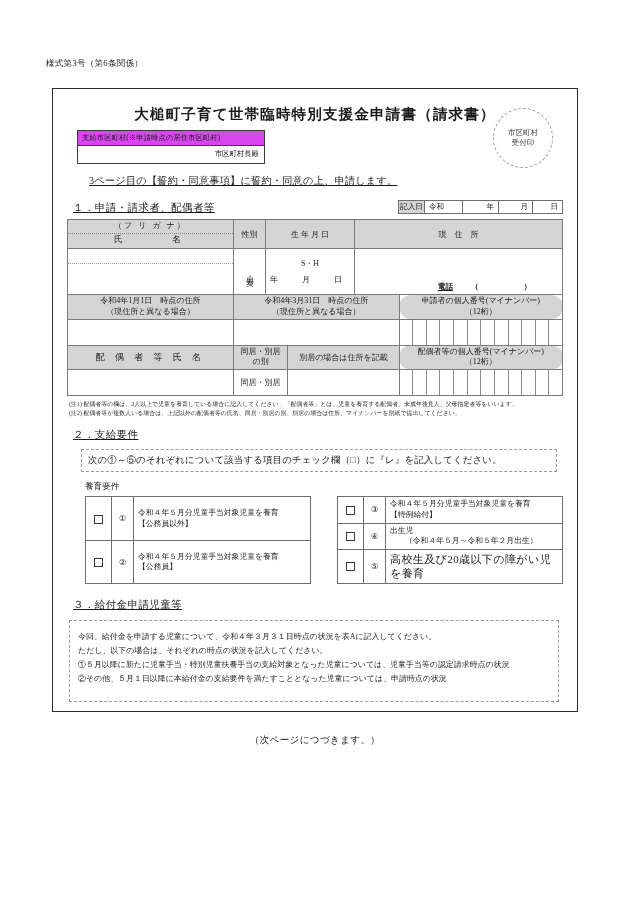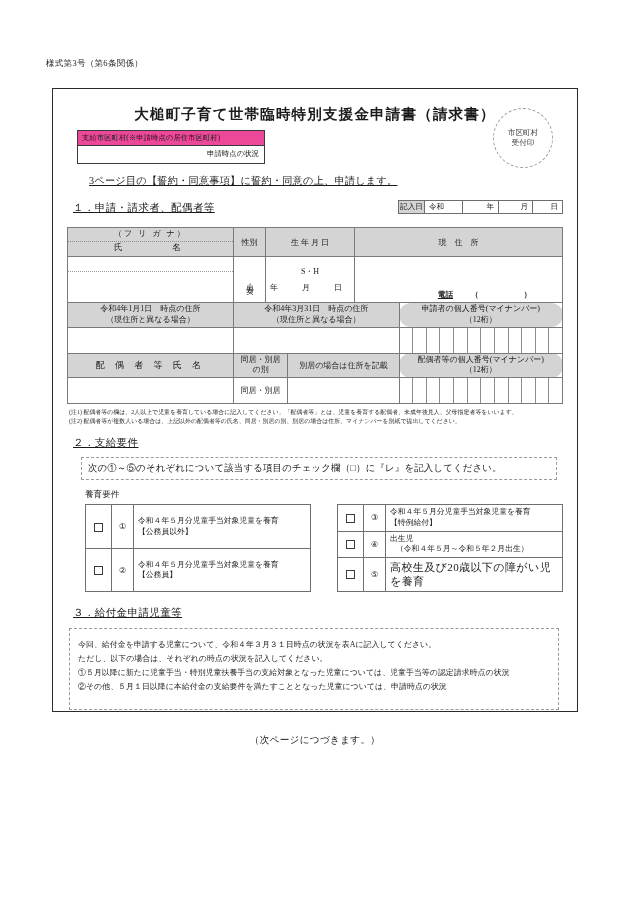--- a/index.html
+++ b/index.html
@@ -59,21 +59,21 @@
   }
   .muni-box {
     position: absolute;
     left: 10px;
     top: 6px;
     width: 188px;
     border: 1.1px solid #3a3a3a;
     box-sizing: border-box;
   }
   .muni-box .hd {
-    background: #ec4899;
+    background: #d946ef;
     border-bottom: 1.1px solid #3a3a3a;
     font-size: 7.2px;
     padding: 2px 4px;
     letter-spacing: .2px;
     white-space: nowrap;
   }
   .muni-box .bd {
     height: 17px;
     text-align: right;
     font-size: 7.4px;
@@ -141,21 +141,21 @@
   .entry-date td.v1 { width: 38px; text-align: left; padding-left: 4px; }
   .entry-date td.v2 { width: 36px; text-align: right; padding-right: 4px; }
   .entry-date td.v3 { width: 34px; text-align: right; padding-right: 4px; }
   .entry-date td.v4 { width: 30px; text-align: right; padding-right: 4px; }
 
   
   table.grid {
     border-collapse: collapse;
     width: 100%;
     table-layout: fixed;
-    margin-top: 10px;
+    margin-top: 2px;
   }
   table.grid td {
     border: 1px solid #7a7a7a;
     font-size: 8px;
     text-align: center;
     vertical-align: middle;
     padding: 1px;
     box-sizing: border-box;
   }
   .outerline { border: 1.2px solid #2f2f2f; }
@@ -292,21 +292,21 @@
 <div class="form-code">様式第3号（第6条関係）</div>
 
 <div class="sheet">
   <div class="inner">
 
     <div class="doc-title">大槌町子育て世帯臨時特別支援金申請書（請求書）</div>
 
     <div class="muni-row">
       <div class="muni-box">
         <div class="hd">支給市区町村(※申請時点の居住市区町村)</div>
-        <div class="bd">申請時点の状況</div>
+        <div class="bd">市区町村長殿</div>
       </div>
       <div class="seal">
         <span>市区町村</span>
         <span>受付印</span>
       </div>
     </div>
 
     <div class="pledge">3ページ目の【誓約・同意事項】に誓約・同意の上、申請します。</div>
 
     <div class="sec1-row">
@@ -493,21 +493,21 @@
           <td class="txt">
             <span>令和４年５月分児童手当対象児童を養育</span><br>
             <span>【特例給付】</span>
           </td>
         </tr>
         <tr>
           <td class="box"><span class="cb"></span></td>
           <td class="num">④</td>
           <td class="txt">
             <span>出生児</span><br>
-            <span style="margin-left:6px;display:inline-block">（令和４年５月～令和５年２月出生）</span>
+            <span style="margin-left:15px;display:inline-block">（令和４年５月～令和５年２月出生）</span>
           </td>
         </tr>
         <tr class="big-row">
           <td class="box"><span class="cb"></span></td>
           <td class="num">⑤</td>
           <td class="txt" style="height:20px">高校生及び20歳以下の障がい児を養育</td>
         </tr>
       </tbody>
         </table>
     </div>

